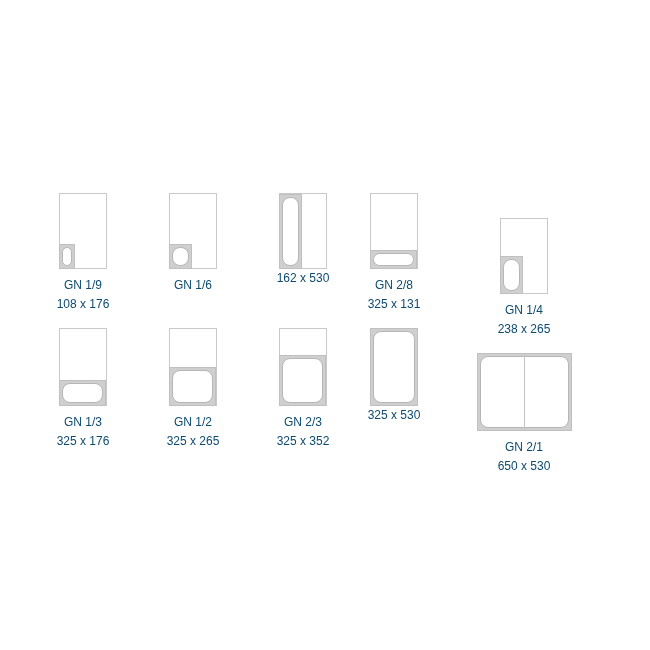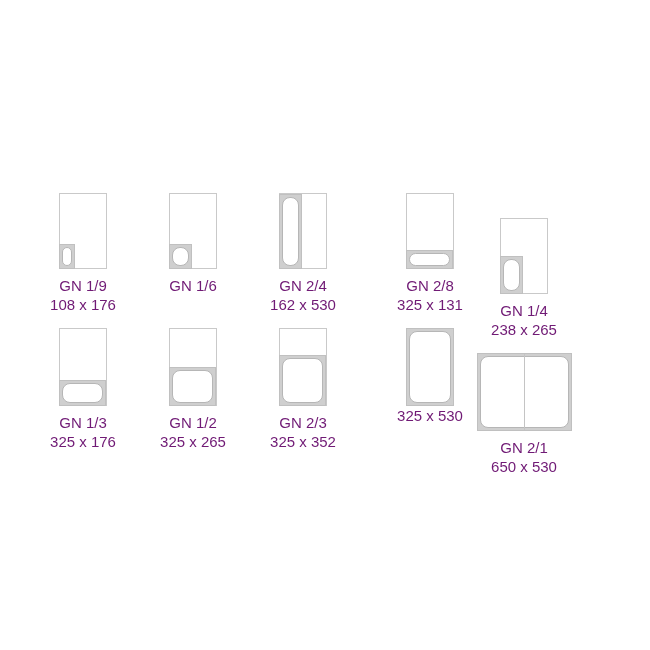--- a/index.html
+++ b/index.html
@@ -20,21 +20,21 @@
   }
   .cell {
     position: absolute;
     width: 110px;
     text-align: center;
   }
   
   .col-1 { left: 28px; }
   .col-2 { left: 138px; }
   .col-3 { left: 248px; }
-  .col-4 { left: 375px; }
+  .col-4 { left: 339px; }
   .col-5 { left: 469px; margin-top: 25px; }
   .row-1 { top: 193px; }
   .row-2 { top: 328px; }
 
   .frame {
     position: relative;
     margin: 0 auto;
     width: 48px;
     height: 76px;
     background: #ffffff;
@@ -72,23 +72,23 @@
     position: absolute;
     left: 50%;
     top: 0;
     bottom: 0;
     width: 1px;
     background: #c4c4c4;
     z-index: 2;
   }
 
   .gn-code, .gn-dims {
-    font-size: 15px;
+    font-size: 12px;
     line-height: 19px;
-    color: #701a75;
+    color: #0c4a6e;
     white-space: nowrap;
   }
   .gn-code { margin-top: 7px; }
 </style>
 </head>
 <body>
 
 <div class="canvas">
 
   <div class="cell col-1 row-1">
@@ -109,21 +109,20 @@
     </div>
     <div class="gn-code">GN 1/6</div>
   </div>
 
   <div class="cell col-3 row-1">
     <div class="frame">
       <div class="pan pan-gn24">
           <div class="well"></div>
         </div>
     </div>
-    <div class="gn-code">GN 2/4</div>
     <div class="gn-dims">162 x 530</div>
   </div>
 
   <div class="cell col-4 row-1">
     <div class="frame">
       <div class="pan pan-gn28">
           <div class="well"></div>
         </div>
     </div>
     <div class="gn-code">GN 2/8</div>

